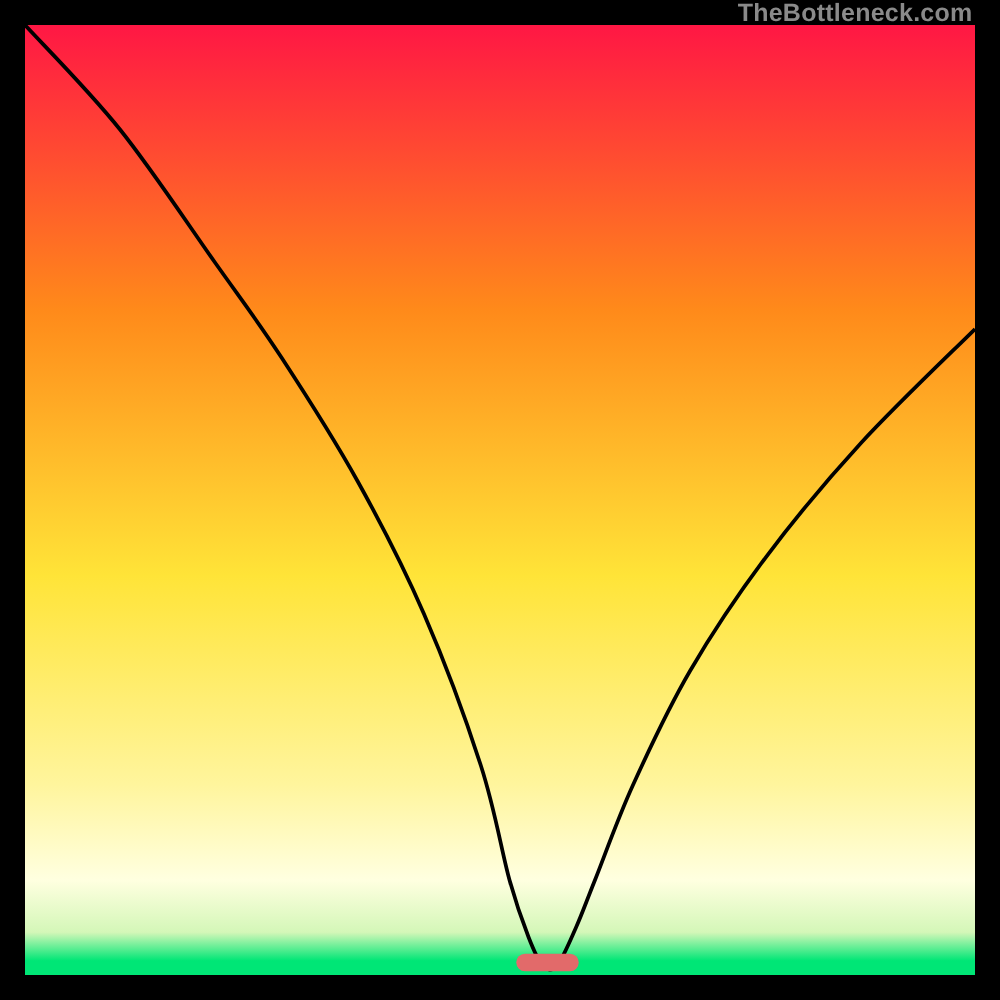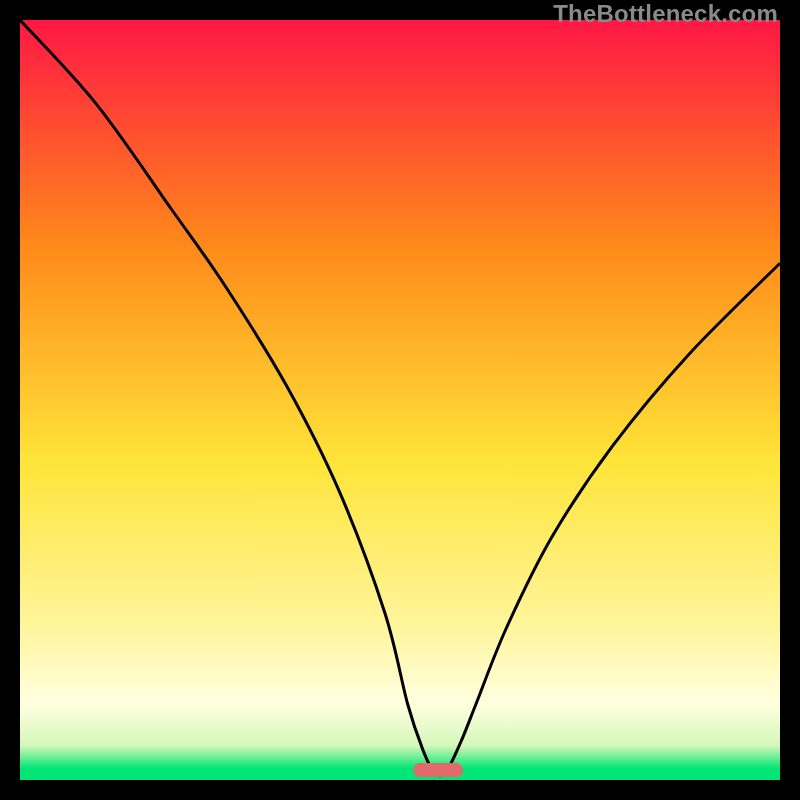--- a/index.html
+++ b/index.html
@@ -23,21 +23,21 @@
     left: 0;
     top: 0;
     width: 760px;
     height: 760px;
   }
   .watermark {
     position: absolute;
     top: 0;
     right: 22px;
     font-family: Arial, Helvetica, sans-serif;
-    font-size: 24px;
+    font-size: 20px;
     font-weight: bold;
     color: #8a8a8a;
     letter-spacing: 0.2px;
     user-select: none;
   }
   .marker {
     position: absolute;
     height: 14px;
     border-radius: 7px;
   }

